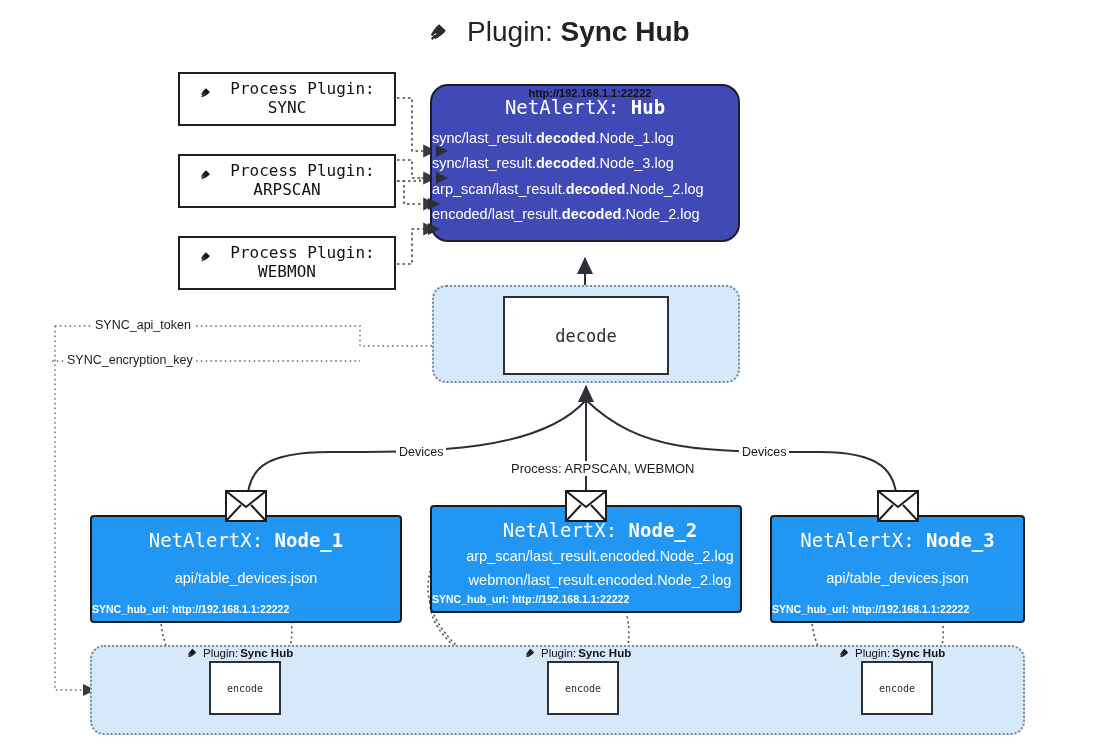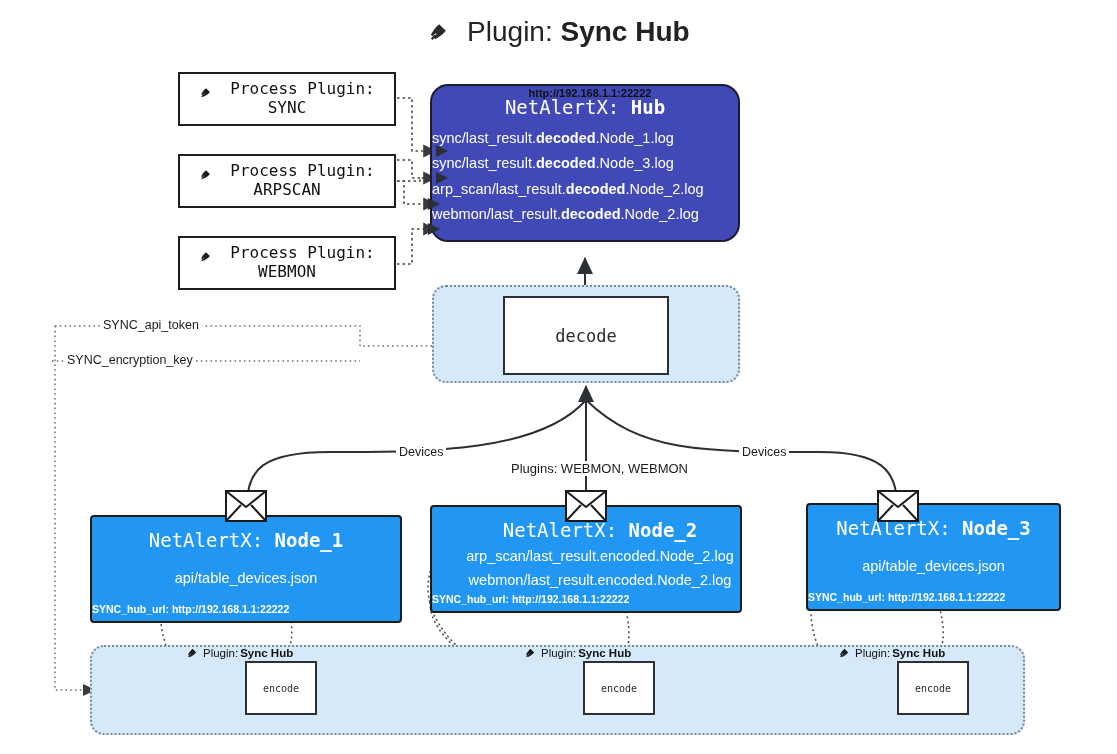--- a/index.html
+++ b/index.html
@@ -138,21 +138,21 @@
   .netnode .n-foot {
     position: absolute;
     left: 0; right: 0; bottom: 6px;
     font-size: 10.5px;
     font-weight: 600;
     color: #ffffff;
     white-space: nowrap;
   }
   #node1 { left: 90px;  top: 515px; width: 312px; }
   #node2 { left: 430px; top: 505px; width: 312px; padding-left: 28px; }
-  #node3 { left: 770px; top: 503px; width: 255px; margin-left: 36px; }
+  #node3 { left: 770px; top: 515px; width: 255px; }
 
   
   .envelope {
     position: absolute;
     width: 42px; height: 32px;
     z-index: 6;
   }
   #env1 { left: 225px; top: 490px; }
   #env2 { left: 565px; top: 490px; }
   #env3 { left: 877px; top: 490px; }
@@ -167,21 +167,20 @@
     z-index: 2;
   }
   .encode-box {
     background: #ffffff;
     border: 2px solid #2c3036;
     width: 72px; height: 54px;
     display: flex; align-items: center; justify-content: center;
     font-family: "DejaVu Sans Mono", "Liberation Mono", monospace;
     font-size: 10px; color: #2b2b2b;
     z-index: 4;
-    margin-left: 36px;
   }
   #enc1 { left: 209px; top: 661px; }
   #enc2 { left: 547px; top: 661px; }
   #enc3 { left: 861px; top: 661px; }
 
   .plugin-tag {
     position: absolute;
     font-size: 11.5px; color: #111;
     white-space: nowrap;
     z-index: 5;
@@ -326,33 +325,33 @@
     <div class="hub-line">
       <span>sync/last_result.</span><b>decoded</b><span>.Node_1.log</span>
     </div>
     <div class="hub-line">
       <span>sync/last_result.</span><b>decoded</b><span>.Node_3.log</span>
     </div>
     <div class="hub-line">
       <span>arp_scan/last_result.</span><b>decoded</b><span>.Node_2.log</span>
     </div>
     <div class="hub-line">
-      <span>webmon/last_result.</span><b>decoded</b><span>.Node_2.log</span>
+      <span>encoded/last_result.</span><b>decoded</b><span>.Node_2.log</span>
     </div>
   </div>
 
   <div class="node" id="decode-wrap"></div>
   <div class="node" id="decode-box">decode</div>
 
-  <div class="edge-label" style="left:100px; top:318px;">SYNC_api_token</div>
+  <div class="edge-label" style="left:92px; top:318px;">SYNC_api_token</div>
   <div class="edge-label" style="left:64px; top:353px;">SYNC_encryption_key</div>
 
   <div class="edge-label" style="left:396px; top:445px;">Devices</div>
   <div class="edge-label" style="left:739px; top:445px;">Devices</div>
-  <div class="edge-label big" style="left:508px; top:461px;">Plugins: WEBMON, WEBMON</div>
+  <div class="edge-label big" style="left:508px; top:461px;">Process: ARPSCAN, WEBMON</div>
 
   <div class="envelope" id="env1">
     <svg width="42" height="32" viewBox="0 0 42 32">
       <rect x="1" y="1" width="40" height="30" fill="#fff" stroke="#1b1b1b" stroke-width="2"></rect>
       <path d="M1,1 L21,17 L41,1" fill="none" stroke="#1b1b1b" stroke-width="2"></path>
       <path d="M1,31 L16,15 M41,31 L26,15" fill="none" stroke="#1b1b1b" stroke-width="2"></path>
     </svg>
   </div>
   <div class="envelope" id="env2">
     <svg width="42" height="32" viewBox="0 0 42 32">

